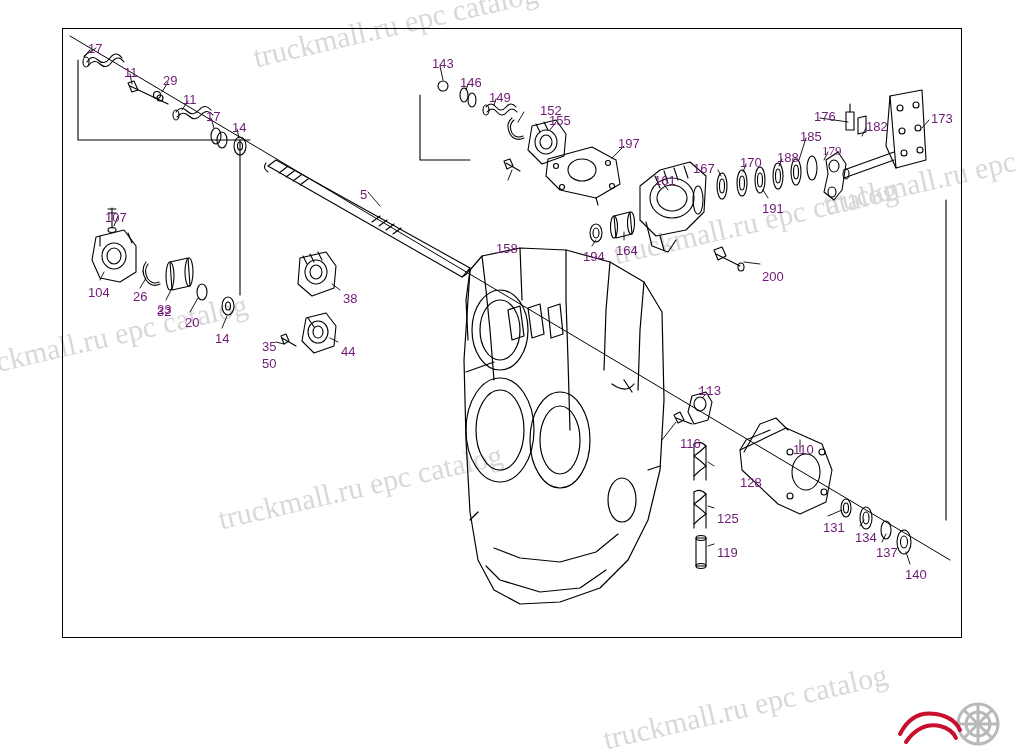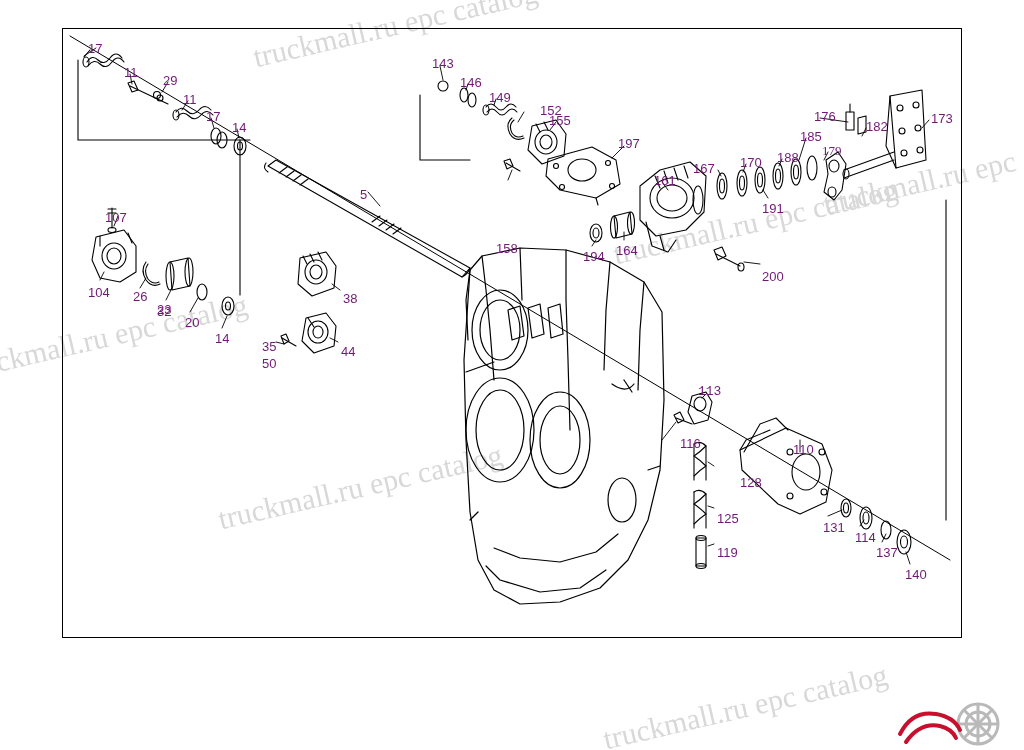--- a/index.html
+++ b/index.html
@@ -436,21 +436,21 @@
   <div class="label" style="left:866px; top:120px;">182</div>
   <div class="label" style="left:931px; top:112px;">173</div>
   <div class="label" style="left:762px; top:270px;">200</div>
   <div class="label" style="left:698px; top:385px;font-family:Liberation Mono, monospace;">113</div>
   <div class="label" style="left:680px; top:437px;">116</div>
   <div class="label" style="left:740px; top:470px;margin-top:6px;">128</div>
   <div class="label" style="left:717px; top:512px;">125</div>
   <div class="label" style="left:717px; top:546px;">119</div>
   <div class="label" style="left:793px; top:443px;">110</div>
   <div class="label" style="left:823px; top:521px;text-align:right;">131</div>
-  <div class="label" style="left:855px; top:531px;">114</div>
+  <div class="label" style="left:855px; top:531px;">134</div>
   <div class="label" style="left:876px; top:546px;">137</div>
   <div class="label" style="left:905px; top:568px;">140</div>
 
   <svg class="logo-mark" viewBox="0 0 120 48">
     <g fill="none" stroke="#b9b9b9" stroke-width="3">
       <circle cx="88" cy="24" r="20"></circle>
       <circle cx="88" cy="24" r="12"></circle>
       <path d="M88 4 L88 44"></path>
       <path d="M68 24 L108 24"></path>
       <path d="M74 10 L102 38"></path>

